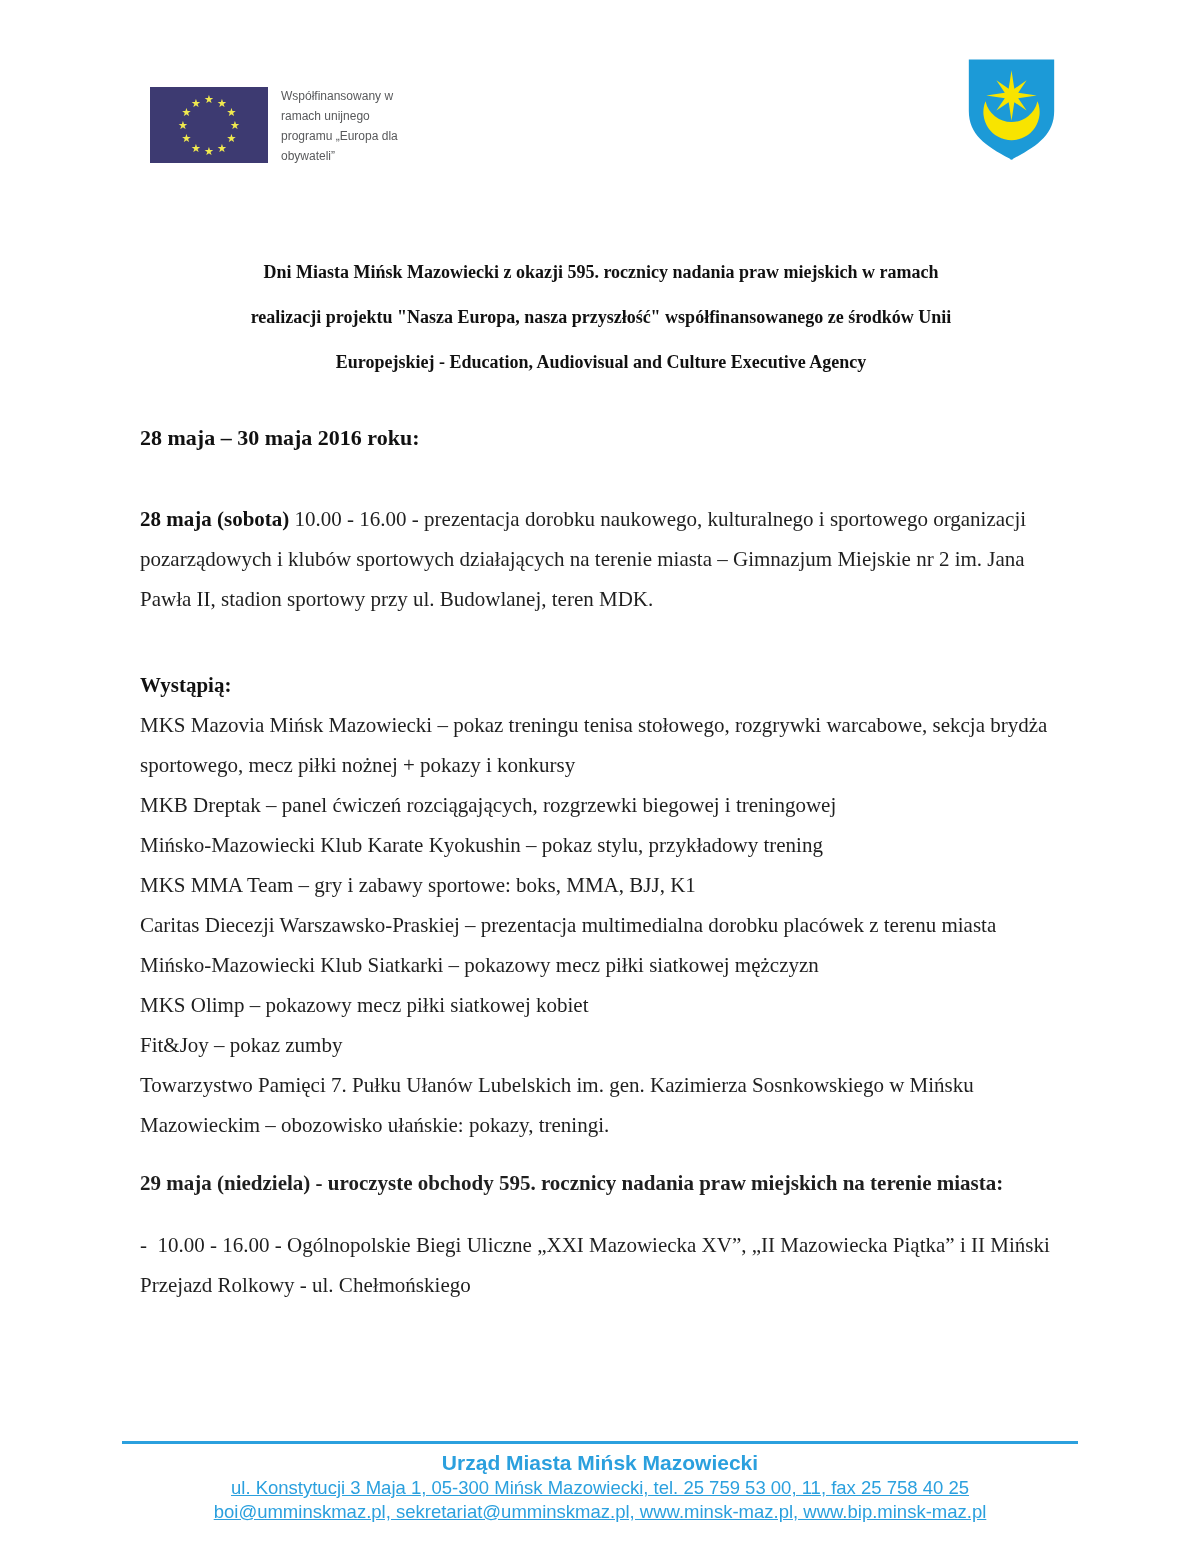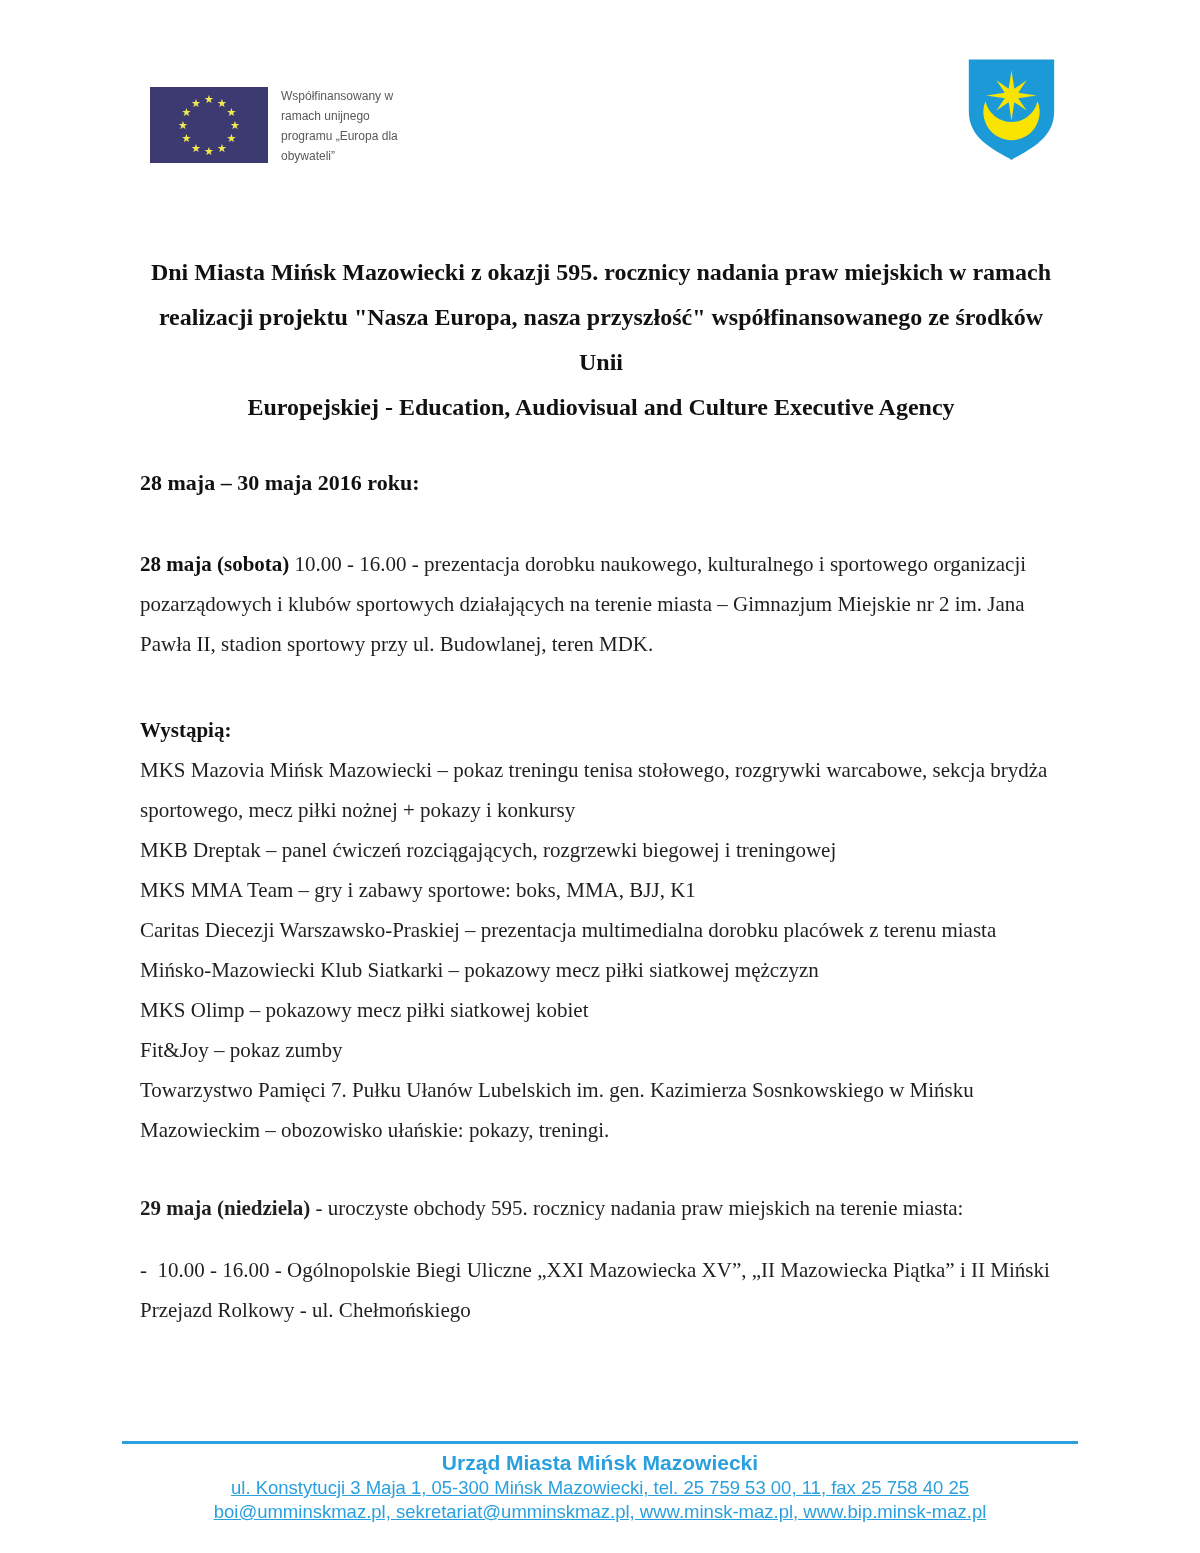--- a/index.html
+++ b/index.html
@@ -46,21 +46,21 @@
   .content {
     position: absolute;
     left: 140px;
     top: 250px;
     width: 922px;
     font-size: 21px;
     line-height: 40px;
   }
   .doc-title {
     margin: 0;
-    font-size: 24px;
+    font-size: 18px;
     font-weight: bold;
     text-align: center;
     line-height: 45px;
     white-space: pre-line;
     color: #111;
   }
   .date-heading {
     margin: 32px 0 0 0;
     font-size: 22px;
     font-weight: bold;
@@ -71,22 +71,23 @@
     margin: 40px 0 0 0;
   }
   .para b { color: #111; }
   .performers-heading {
     margin: 46px 0 0 0;
     font-weight: bold;
     color: #111;
   }
   .perf-item { margin: 0; }
   .para-justify {
-    margin: 38px 0 0 0;
+    margin: 18px 0 0 0;
     text-align: justify;
+    font-weight: bold;
   }
   .bullet-line {
     margin: 22px 0 0 0;
     white-space: pre-wrap;
   }
 
   
   .footer {
     position: absolute;
     left: 122px;
@@ -154,20 +155,21 @@
 
     <h2 class="date-heading">28 maja – 30 maja 2016 roku:</h2>
 
     <p class="para"><b>28 maja (sobota)</b><span> 10.00 - 16.00 - prezentacja dorobku naukowego, kulturalnego i sportowego organizacji pozarządowych i klubów sportowych działających na terenie miasta – Gimnazjum Miejskie nr 2 im. Jana Pawła II, stadion sportowy przy ul. Budowlanej, teren MDK.</span></p>
 
     <p class="performers-heading">Wystąpią:</p>
 
     <div>
       <div class="perf-item">MKS Mazovia Mińsk Mazowiecki – pokaz treningu tenisa stołowego, rozgrywki warcabowe, sekcja brydża sportowego, mecz piłki nożnej + pokazy i konkursy</div>
       <div class="perf-item">MKB Dreptak – panel ćwiczeń rozciągających, rozgrzewki biegowej i treningowej</div>
+      <div class="perf-item">Mińsko-Mazowiecki Klub Karate Kyokushin – pokaz stylu, przykładowy trening</div>
       <div class="perf-item">MKS MMA Team – gry i zabawy sportowe: boks, MMA, BJJ, K1</div>
       <div class="perf-item">Caritas Diecezji Warszawsko-Praskiej – prezentacja multimedialna dorobku placówek z terenu miasta</div>
       <div class="perf-item">Mińsko-Mazowiecki Klub Siatkarki – pokazowy mecz piłki siatkowej mężczyzn</div>
       <div class="perf-item">MKS Olimp – pokazowy mecz piłki siatkowej kobiet</div>
       <div class="perf-item">Fit&amp;Joy – pokaz zumby</div>
       <div class="perf-item">Towarzystwo Pamięci 7. Pułku Ułanów Lubelskich im. gen. Kazimierza Sosnkowskiego w Mińsku Mazowieckim – obozowisko ułańskie: pokazy, treningi.</div>
     </div>
 
     <p class="para-justify"><b>29 maja (niedziela)</b><span> - uroczyste obchody 595. rocznicy nadania praw miejskich na terenie miasta:</span></p>
 

